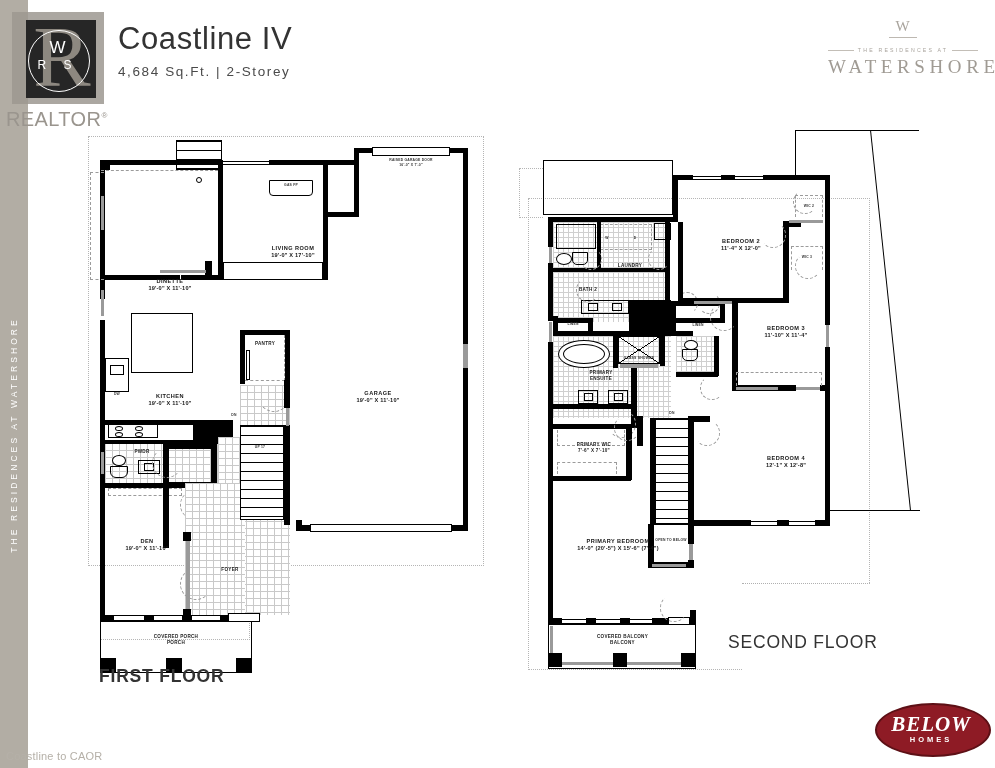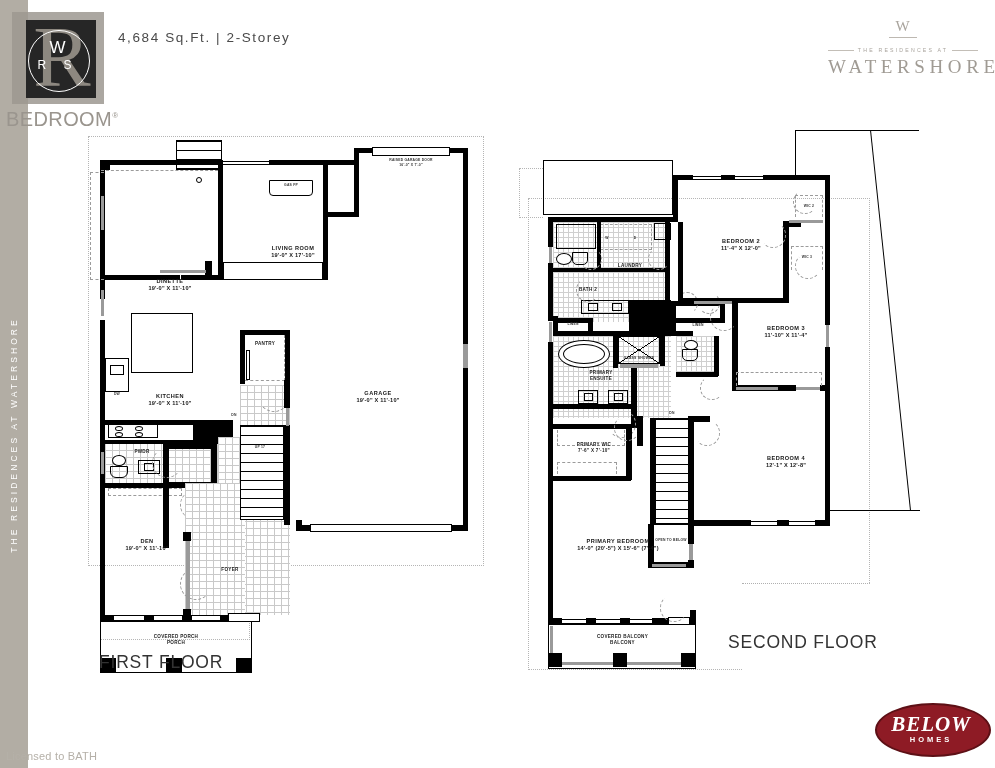--- a/index.html
+++ b/index.html
@@ -105,25 +105,26 @@
 </div>
 
 <div id="realtor-logo">
   <div class="rl-sq-light"></div>
   <div class="rl-sq-dark"></div>
   <div class="rl-R">R</div>
   <div class="rl-circle"></div>
   <div class="rl-w">W</div>
   <div class="rl-rs">R  S</div>
   <div class="rl-word">
-    <span>BEDROOM</span><sup>®</sup>
+    <span>REALTOR</span><sup>®</sup>
   </div>
 </div>
 
 <div id="title-block">
+  <div id="plan-title">Coastline IV</div>
   <div id="plan-sub">4,684 Sq.Ft.  |  2-Storey</div>
 </div>
 
 <div id="ws-logo">
   <div id="ws-mono">W</div>
   <div id="ws-mono-rule"></div>
   <div id="ws-small">THE RESIDENCES AT</div>
   <div id="ws-big">WATERSHORE</div>
 </div>
 
@@ -274,21 +275,21 @@
     </div>
     <div class="rl" style="left:87px;top:538px;width:120px;">
       <div>DEN</div>
       <div class="dim">19'-0" X 11'-10"</div>
     </div>
     <div class="rl" style="left:318px;top:390px;width:120px;">
       <div>GARAGE</div>
       <div class="dim">19'-0" X 11'-10"</div>
     </div>
 
-    <div class="floorlabel" style="left:99px;top:652px;">FIRST FLOOR</div>
+    <div class="floorlabel" style="left:99px;top:666px;font-weight:bold;">FIRST FLOOR</div>
   </div>
 
   <div>
 
     <div class="dotbox" style="left:528px;top:198px;width:214px;height:472px;border-right:none;"></div>
     <div class="dotbox" style="left:742px;top:198px;width:128px;height:385px;border-left:none;border-bottom:none;"></div>
     <div class="dotline" style="left:742px;top:583px;width:128px;"></div>
 
     <div class="thin" style="left:795px;top:130px;width:124px;height:0;border-left:none;border-right:none;border-bottom:none;"></div>
     <div class="thin" style="left:795px;top:130px;width:0;height:50px;border-top:none;border-right:none;border-bottom:none;"></div>
@@ -486,13 +487,13 @@
     <div class="floorlabel" style="left:728px;top:632px;">SECOND FLOOR</div>
   </div>
 </div>
 
 <div id="marz">
   <div id="marz-ell"></div>
   <div id="marz-name">BELOW</div>
   <div id="marz-sub">HOMES</div>
 </div>
 
-<div id="licensed">Licensed to BATH</div>
+<div id="licensed">Coastline to CAOR</div>
 
 </body></html>

